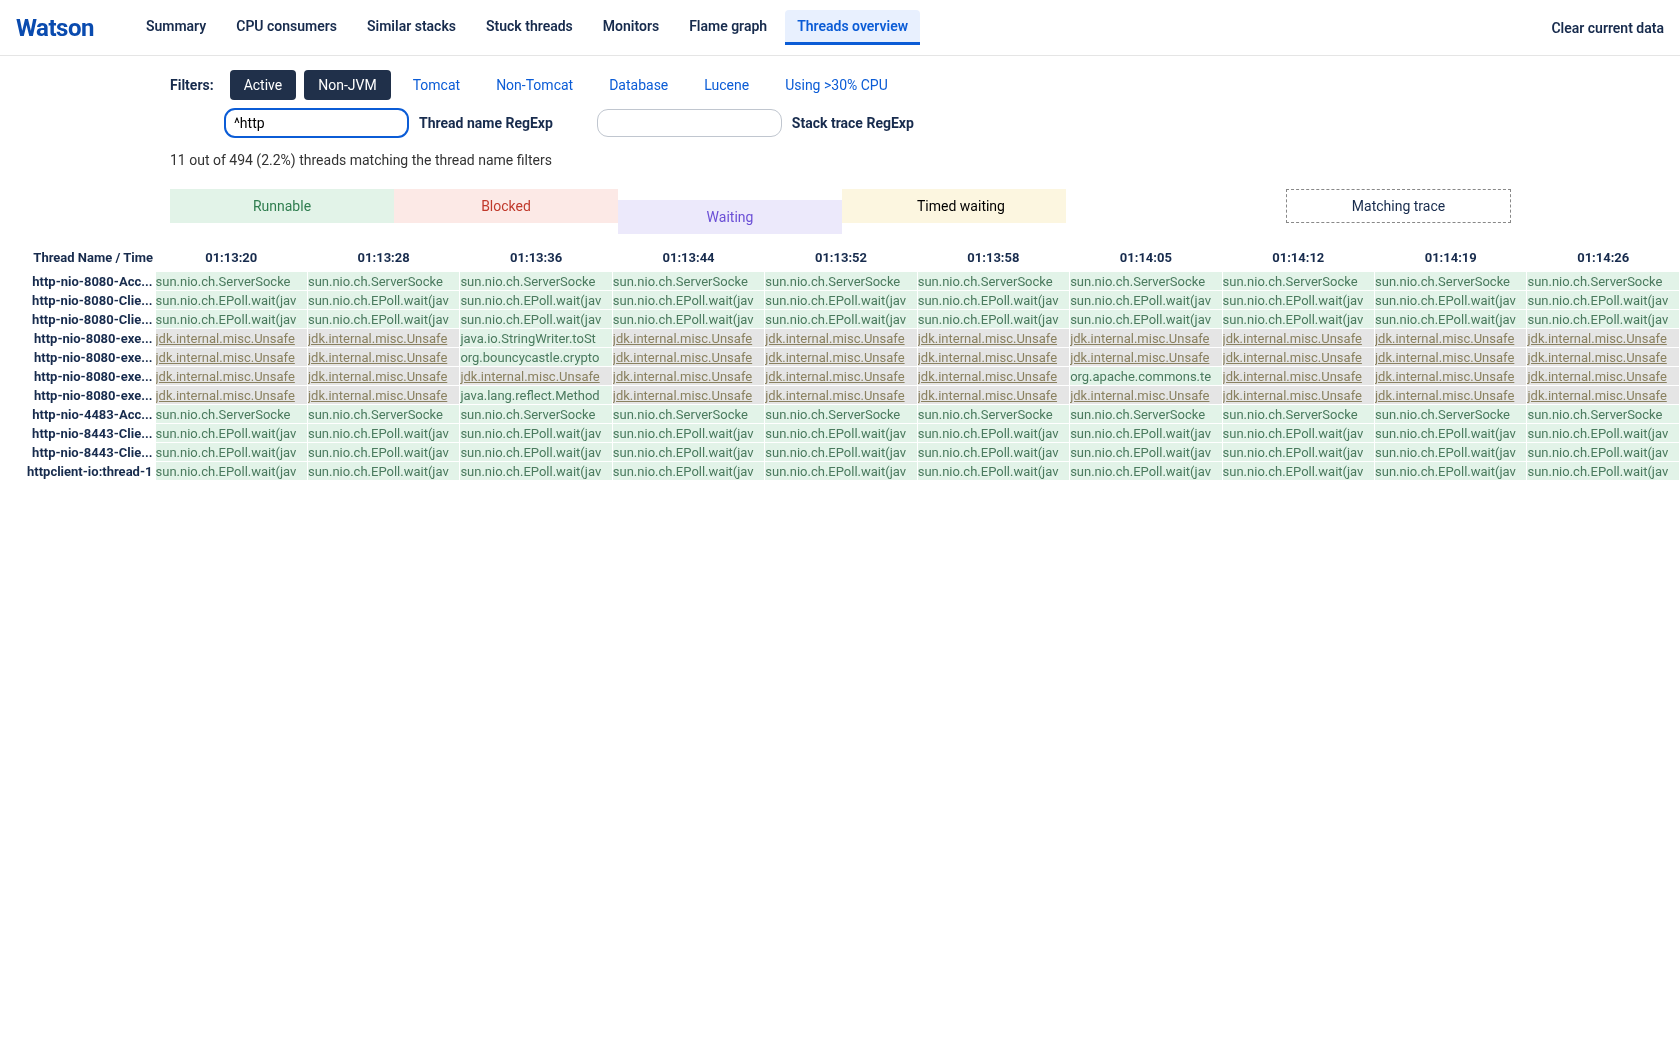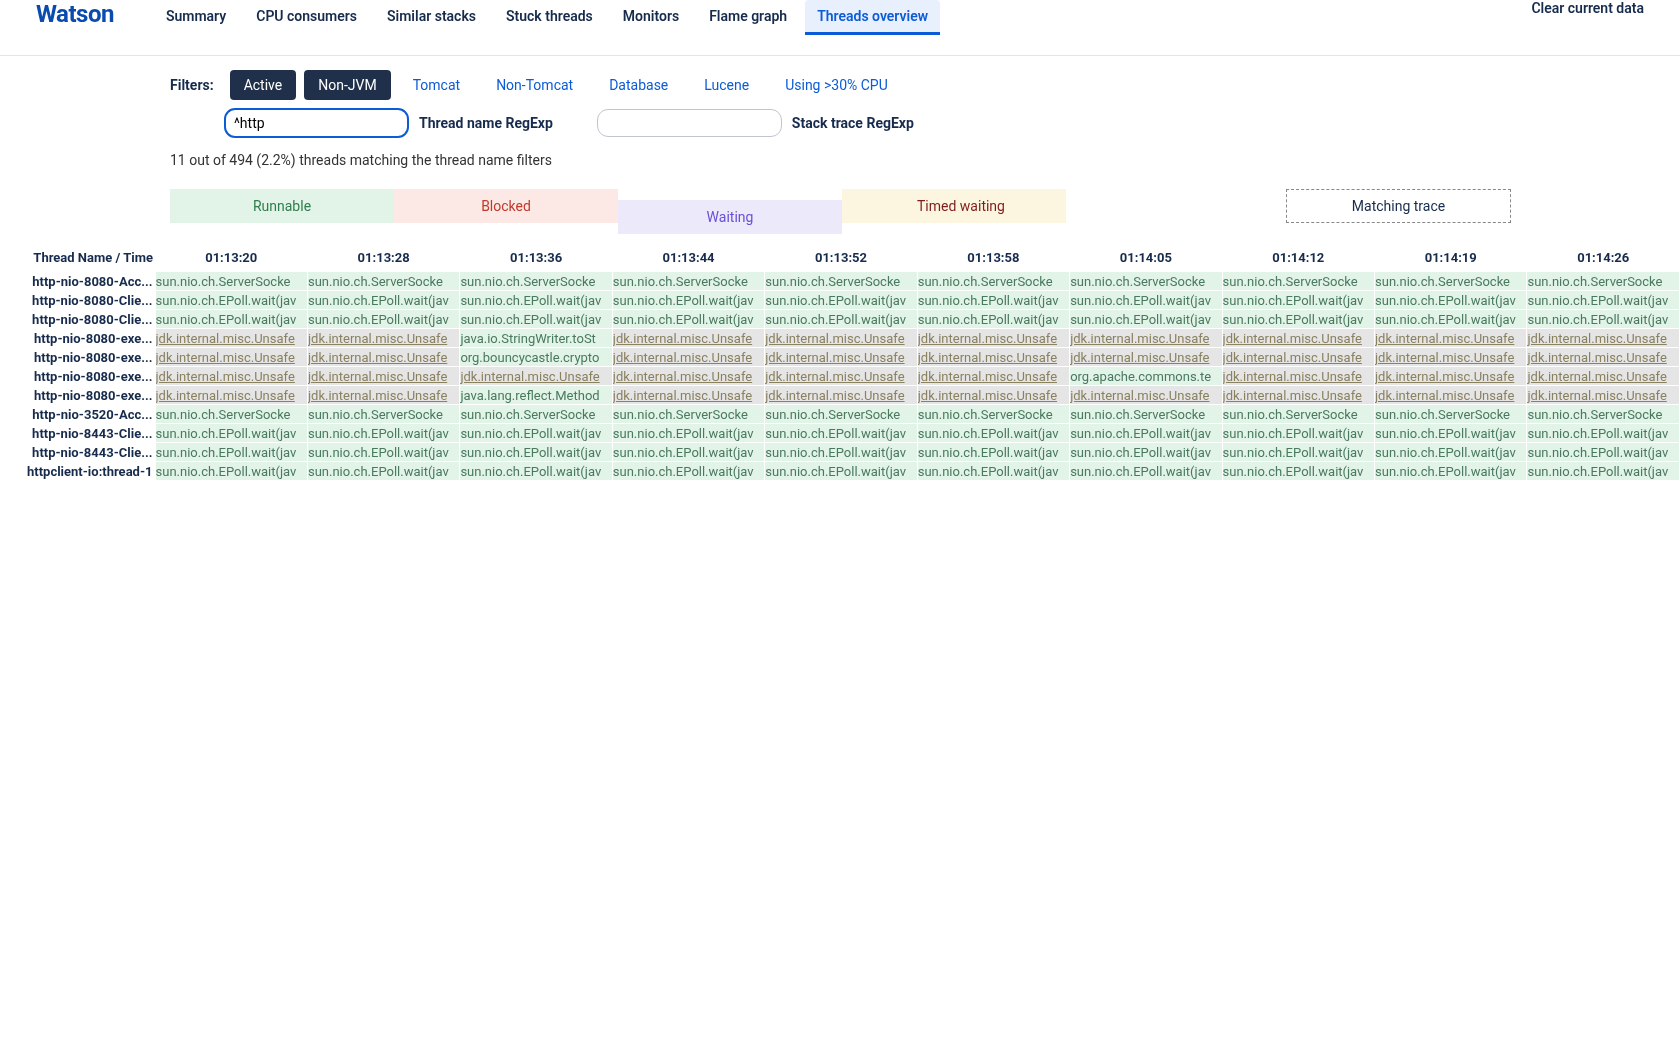--- a/index.html
+++ b/index.html
@@ -5,22 +5,22 @@
   * { margin:0; padding:0; box-sizing:border-box; }
   body {
     font-family: -apple-system, BlinkMacSystemFont, "Segoe UI", Roboto, sans-serif;
     font-size:14px;
     color:#172b4d;
     background:#fff;
     width:1680px;
   }
   header {
     display:flex;
-    align-items:flex-start;
-    padding:0 36px;
+    align-items:center;
+    padding:0 16px;
     height:56px;
     border-bottom:1px solid #e5e5e5;
   }
   .logo {
     font-size:24px;
     font-weight:700;
     color:#0a4baf;
     margin-right:40px;
     letter-spacing:-0.5px;
   }
@@ -79,21 +79,21 @@
     gap:0;
   }
   .legend-item {
     width:224px; height:34px;
     display:flex; align-items:center; justify-content:center;
     font-size:14px;
   }
   .lrun   { background:#e2f3e8; color:#2f7d4f; }
   .lblock { background:#fce9e6; color:#c0392b; }
   .lwait  { background:#ece9fb; color:#6b4fd6;margin-top:22px; }
-  .ltimed { background:#fcf6e0; color:#7f1d1d;padding-left:14px; }
+  .ltimed { background:#fcf6e0; color:#000000;padding-left:14px; }
   .legend-gap { width:220px; }
   .legend-matching {
     width:225px; height:34px;
     display:flex; align-items:center; justify-content:center;
     border:1px dashed #888;
     color:#172b4d;
   }
   table { width:100%; border-collapse:collapse; table-layout:fixed;padding-left:13px; }
   th, td { text-align:left; font-size:13px; }
   th.namecol { width:155px; padding:6px 2px 6px 10px; font-weight:700; text-align:right; }
@@ -266,21 +266,21 @@
         <td class="cell run">java.lang.reflect.Method</td>
         <td class="cell timed">jdk.internal.misc.Unsafe</td>
         <td class="cell timed">jdk.internal.misc.Unsafe</td>
         <td class="cell timed">jdk.internal.misc.Unsafe</td>
         <td class="cell timed">jdk.internal.misc.Unsafe</td>
         <td class="cell timed">jdk.internal.misc.Unsafe</td>
         <td class="cell timed">jdk.internal.misc.Unsafe</td>
         <td class="cell timed">jdk.internal.misc.Unsafe</td>
       </tr>
       <tr>
-        <td class="namecell">http-nio-3520-Acc...</td>
+        <td class="namecell">http-nio-4483-Acc...</td>
         <td class="cell run">sun.nio.ch.ServerSocke</td>
         <td class="cell run">sun.nio.ch.ServerSocke</td>
         <td class="cell run">sun.nio.ch.ServerSocke</td>
         <td class="cell run">sun.nio.ch.ServerSocke</td>
         <td class="cell run">sun.nio.ch.ServerSocke</td>
         <td class="cell run">sun.nio.ch.ServerSocke</td>
         <td class="cell run">sun.nio.ch.ServerSocke</td>
         <td class="cell run">sun.nio.ch.ServerSocke</td>
         <td class="cell run">sun.nio.ch.ServerSocke</td>
         <td class="cell run">sun.nio.ch.ServerSocke</td>

